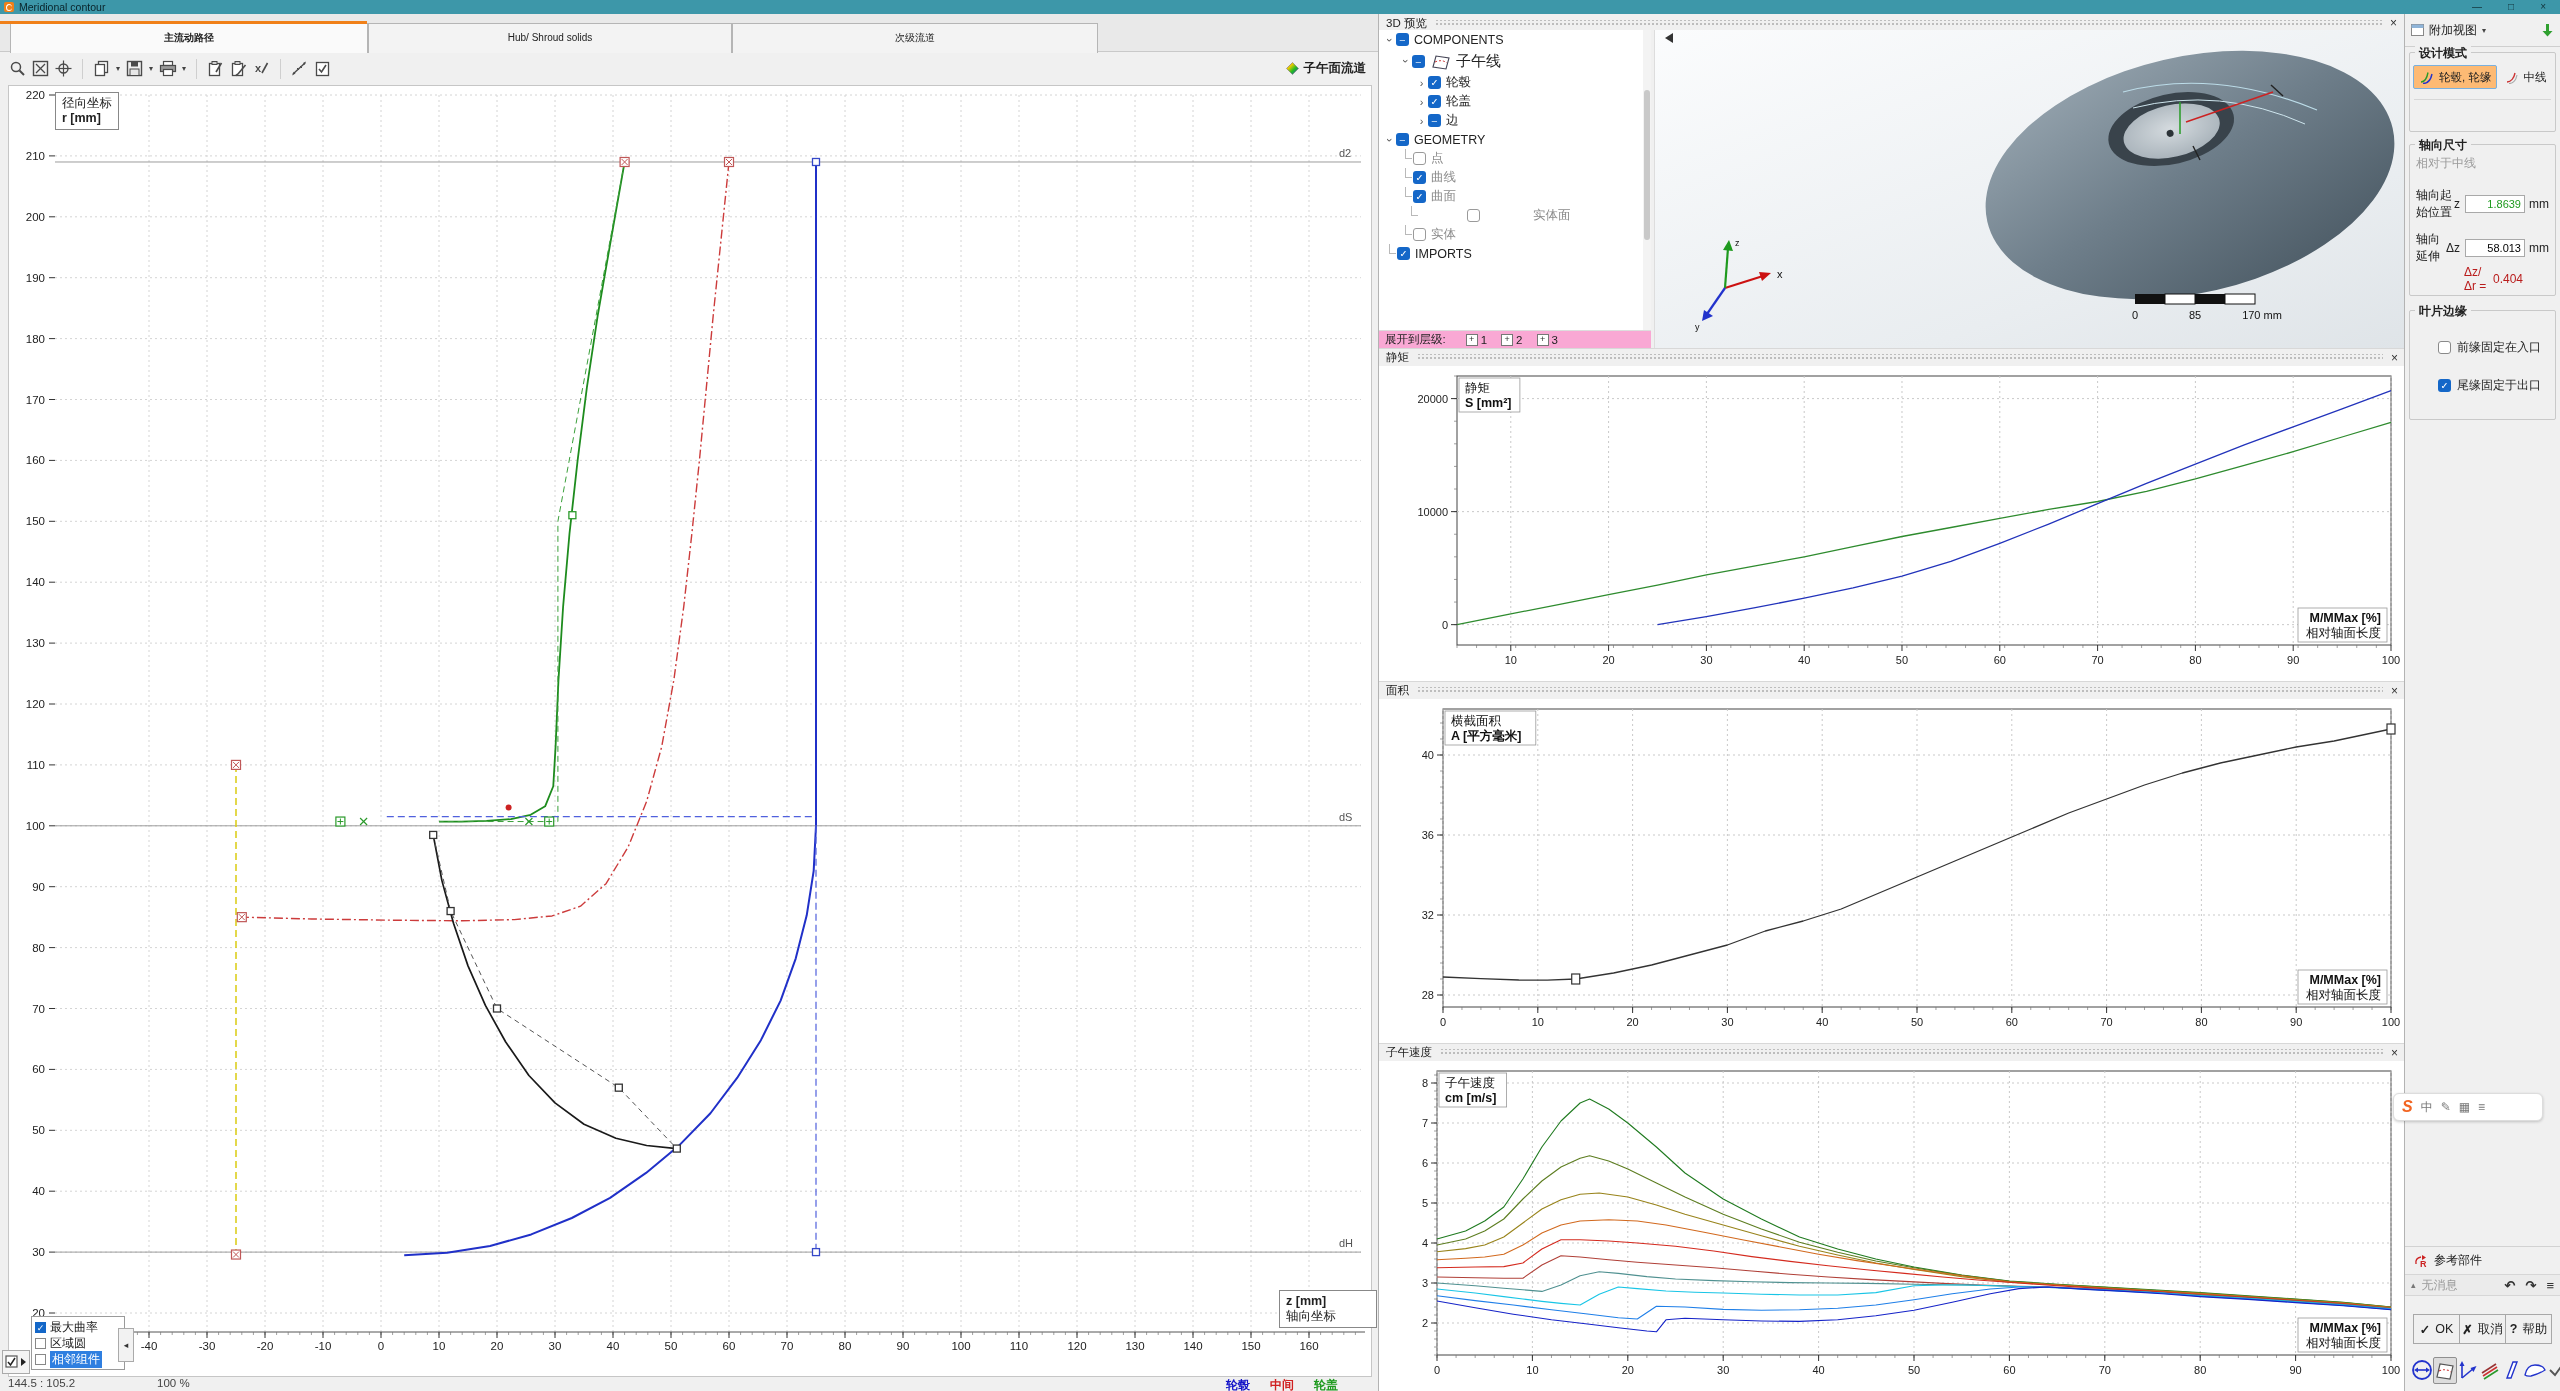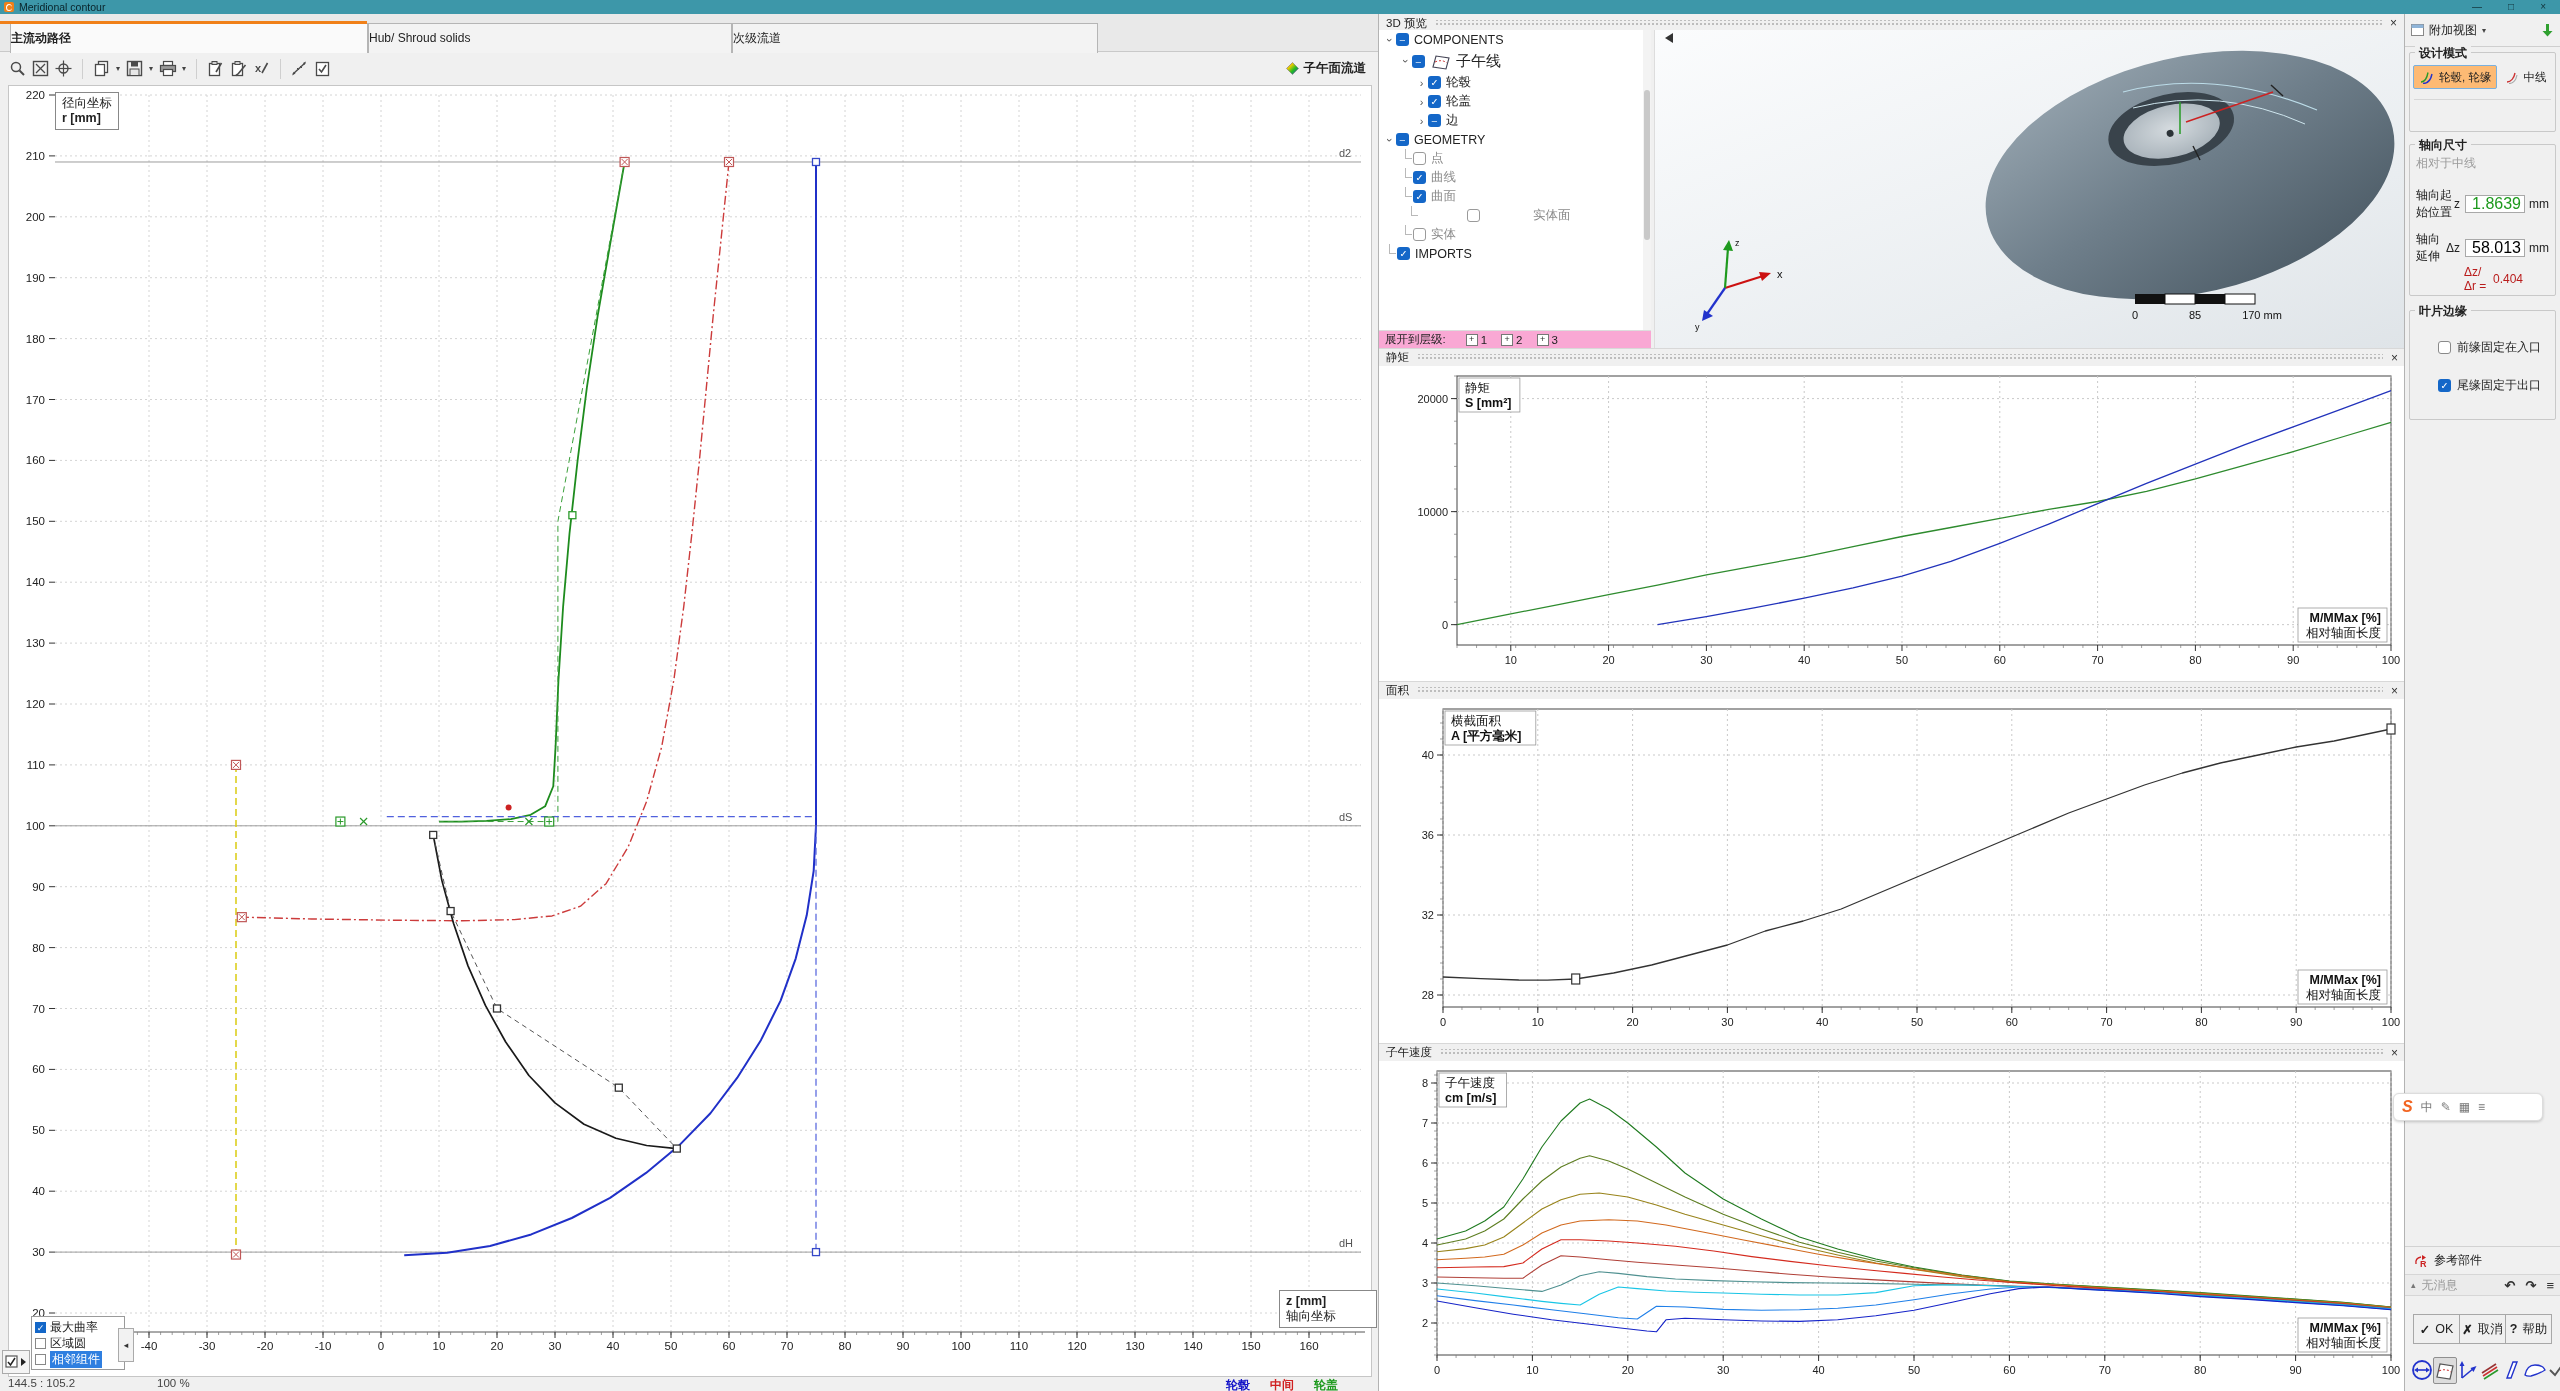--- a/index.html
+++ b/index.html
@@ -7,21 +7,21 @@
        font-family:"Liberation Sans",sans-serif;overflow:hidden;font-size:12px;color:#222}
   
   .titlebar{position:absolute;left:0;top:0;width:2560px;height:14px;background:#3d97a9;display:flex;align-items:center}
   .app-ico{width:10px;height:10px;margin:0 5px 0 4px;background:#f08019;border-radius:2px;position:relative}
   .app-ico::after{content:"";position:absolute;left:2px;top:2px;width:5px;height:5px;border:1.5px solid #fff;border-right:none;border-radius:50%}
   .wtitle{font-size:10.5px;color:#09232a}
   .wbtns{margin-left:auto;display:flex;gap:26px;padding-right:14px;color:#12333b;font-size:10px;line-height:14px}
   .wbtns span{cursor:default}
   
   .tabrow{position:absolute;left:0;top:14px;width:1378px;height:38px;background:#e9e9e9;border-bottom:1px solid #c9c9c9;display:flex;padding-top:9px;box-sizing:border-box}
-  .tab{height:29px;line-height:28px;text-align:left;border:1px solid #b5b5b5;border-bottom:none;background:#f3f3f3;font-size:12px}
+  .tab{height:29px;line-height:28px;text-align:center;border:1px solid #b5b5b5;border-bottom:none;background:#f3f3f3;font-size:10px}
   .tab.t1{width:356px;margin-left:10px;position:relative}
   .tab.t2{width:362px}
   .tab.t3{width:364px}
   .tab.active{background:#fafafa;font-weight:bold}
   .tab.active::before{content:"";position:absolute;left:-11px;top:-3px;width:calc(100% + 11px);height:3px;background:#f08019}
   
   .toolbar{position:absolute;left:0;top:52px;width:1378px;height:33px;display:flex;align-items:center;padding-left:6px;box-sizing:border-box}
   .tbtn{width:23px;height:23px;display:grid;place-items:center;border-radius:2px}
   .dd{width:10px;font-size:8px;color:#444;text-align:center}
   .tsep{width:1px;height:20px;background:#cfcfcf;margin:0 7px}
@@ -69,21 +69,21 @@
   .cpanel{position:absolute;left:0;width:1026px}
   .cbody{position:absolute;left:0;top:18px;right:0;bottom:0;background:#fff}
   
   .rightpanel{position:absolute;left:2404px;top:14px;width:156px;height:1377px;background:#f0f0f0;border-left:1px solid #b3b3b3;box-sizing:border-box;font-size:12px}
   .rp-head{position:absolute;left:0;top:0;width:100%;height:26px;border-bottom:1px solid #cfcfcf;display:flex;align-items:center;padding:16px 6px;box-sizing:border-box;gap:5px}
   .rp-head .cap{font-size:12px}
   .grp{position:absolute;left:4px;right:4px;border:1px solid #c9c9c9;border-radius:2px}
   .grp-title{position:absolute;top:-8px;left:5px;background:#f0f0f0;font-weight:bold;font-size:12px;padding:0 4px;white-space:nowrap}
   .dmbtn{display:inline-flex;align-items:center;gap:4px;height:22px;padding:0 5px;border:1px solid transparent;border-radius:2px;font-size:11.5px;white-space:nowrap}
   .dmbtn.active{background:#fdba74;border-color:#7ab0dd}
-  .fld{height:18px;background:#fff;border:1px solid #a9a9a9;font-size:16px;text-align:right;padding:0 3px;box-sizing:border-box;width:60px;font-family:"Liberation Sans",sans-serif}
+  .fld{height:18px;background:#fff;border:1px solid #a9a9a9;font-size:11px;text-align:right;padding:0 3px;box-sizing:border-box;width:60px;font-family:"Liberation Sans",sans-serif}
   .fld.green{color:#1e9a1e}
   .rrow{position:absolute;left:6px;right:6px;display:flex;align-items:center}
   .ckb{width:13px;height:13px;border-radius:3px;box-sizing:border-box;display:grid;place-items:center;font-size:9.5px;color:#fff;margin-right:6px;flex:none}
   .ckb.on{background:#1467c8}
   .ckb.off{background:#fff;border:1px solid #8a8a8a}
   .msgbar{position:absolute;left:0;top:1260px;width:100%;height:22px;background:#ebebeb;border-top:1px solid #d6d6d6;border-bottom:1px solid #d6d6d6;display:flex;align-items:center;padding:0 6px;box-sizing:border-box;color:#9a9a9a}
   .okrow{position:absolute;left:8px;right:8px;top:1300px;height:28px;border:1px solid #a8a8a8;display:flex;background:#f0f0f0}
   .okbtn{flex:1;display:flex;align-items:center;justify-content:center;gap:5px;font-size:12.5px;border-right:1px solid #a8a8a8}
   .okbtn:last-child{border-right:none}
   .icorow{position:absolute;left:2px;right:2px;top:1338px;height:36px;display:flex;align-items:center;justify-content:space-between;padding:0 4px}

